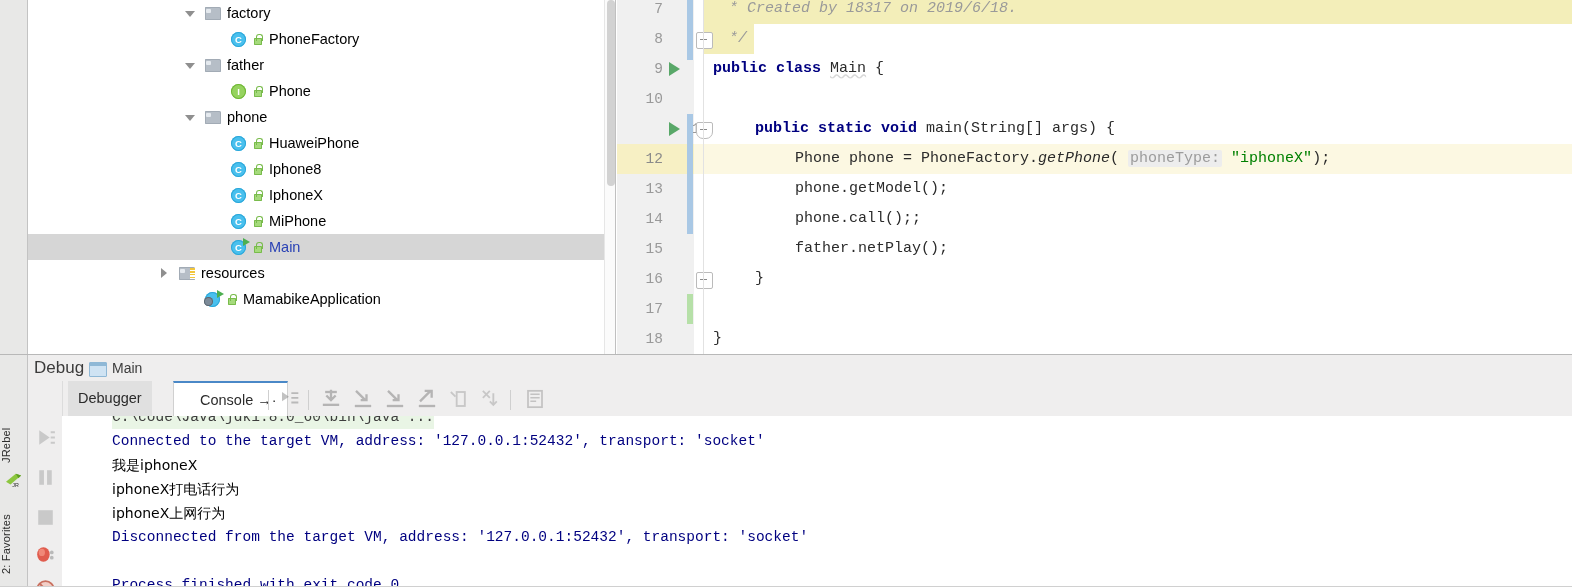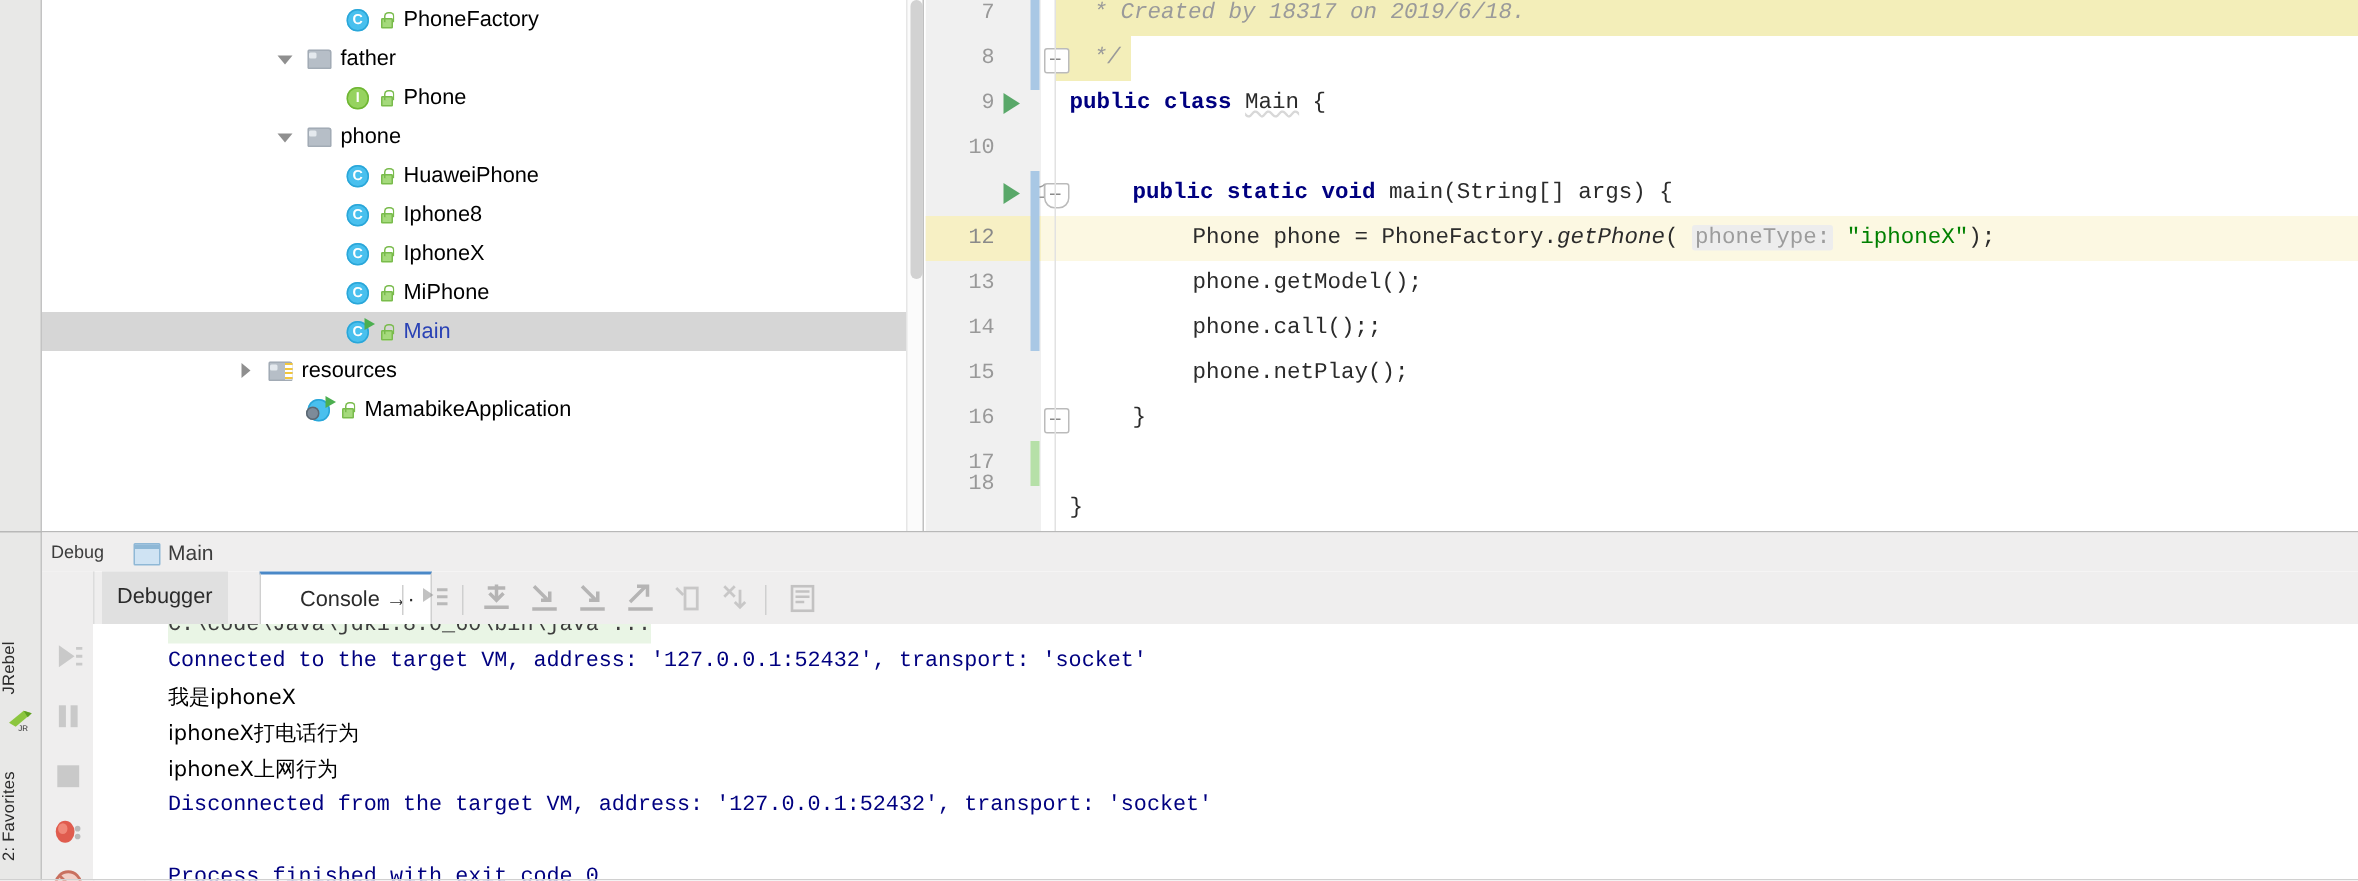--- a/index.html
+++ b/index.html
@@ -189,21 +189,21 @@
   
   .divider{
     position:absolute;left:0;top:354px;width:1572px;height:1px;background:#b8b8b8;
   }
   .debug-header{
     position:absolute;left:28px;top:355px;width:1544px;height:26px;
     background:#efeeee;
   }
   .dh-text{
     position:absolute;left:6px;top:0;height:26px;line-height:26px;
-    font-size:12px;color:#3c3c3c;
+    font-size:17px;color:#3c3c3c;
   }
   .dh-icon{
     position:absolute;left:61px;top:7px;width:16px;height:13px;
     background:#cfe3f3;border:1px solid #8fb8d6;border-radius:1px;
   }
   .dh-icon:before{
     content:"";position:absolute;left:0;top:0;right:0;height:3px;background:#8fb8d6;
   }
   .dh-main{
     position:absolute;left:84px;top:0;height:26px;line-height:26px;
@@ -280,20 +280,25 @@
     <svg class="jr-icon" viewBox="0 0 20 18">
       <path d="M1 11 L12 2 L18 4 L6 14 Z" fill="#8cc63f"></path>
       <path d="M12 2 L18 4 L15 7 Z" fill="#5d9e22"></path>
       <text x="8" y="17" font-size="6" fill="#2b2b2b" font-family="Liberation Sans">JR</text>
     </svg>
     <div class="vert-label vert-fav">2: Favorites</div>
   </div>
 
   <div class="tree">
     <div id="tree-rows">
+        <div class="trow" style="margin-left: 0px;">
+          <div class="arrow down" style="left: 157px;"></div>
+          <div class="icn ic-folder" style="position: absolute; left: 177px;"></div>
+          <div class="tlabel" style="left: 199px;">factory</div>
+        </div>
         <div class="trow" style="margin-left: 0px;">
           <div class="icn ic-circle cls" style="position: absolute; left: 203px;">C</div>
           <div class="icn ic-lock" style="left: 224px;"></div>
           <div class="tlabel" style="left: 241px;">PhoneFactory</div>
         </div>
         <div class="trow" style="margin-left: 0px;">
           <div class="arrow down" style="left: 157px;"></div>
           <div class="icn ic-folder" style="position: absolute; left: 177px;"></div>
           <div class="tlabel" style="left: 199px;">father</div>
         </div>
@@ -368,35 +373,35 @@
         <div class="fold end" style="top: 122px;"></div>
         <div class="hl-caret" style="top: 144px;"></div>
         <div class="hl-caret-g" style="top: 144px;"></div>
         <div class="lnum cur" style="top: 144px;">12</div>
         <div class="lnum" style="top: 174px;">13</div>
         <div class="lnum" style="top: 204px;">14</div>
         <div class="lnum" style="top: 234px;">15</div>
         <div class="lnum" style="top: 264px;">16</div>
         <div class="fold" style="top: 272px;"></div>
         <div class="lnum" style="top: 294px;">17</div>
-        <div class="lnum" style="top: 308px;">18</div>
+        <div class="lnum" style="top: 324px;">18</div>
         <div class="chbar blue" style="top: -6px; height: 66px;"></div>
         <div class="chbar blue" style="top: 114px; height: 120px;"></div>
         <div class="chbar green" style="top: 294px; height: 30px;"></div>
       </div>
     <div class="gutter-sep"></div>
     <div id="editor-code">
         <div class="code" style="top: -6px; left: 112px;"><span class="cmt">* Created by 18317 on 2019/6/18.</span></div>
         <div class="code" style="top: 24px; left: 112px;"><span class="cmt">*/</span></div>
         <div class="code" style="top: 54px; left: 96px;"><span class="kw">public</span> <span class="kw">class</span> <span class="typo">Main</span> {</div>
         <div class="code" style="top: 114px; left: 138px;"><span class="kw">public</span> <span class="kw">static</span> <span class="kw">void</span> main(String[] args) {</div>
         <div class="code" style="top: 144px; left: 178px;">Phone phone = PhoneFactory.<span class="meth">getPhone</span>( <span class="hint">phoneType:</span> <span class="str">"iphoneX"</span>);</div>
         <div class="code" style="top: 174px; left: 178px;">phone.getModel();</div>
         <div class="code" style="top: 204px; left: 178px;">phone.call();;</div>
-        <div class="code" style="top: 234px; left: 178px;">phone.netPlay();</div>
+        <div class="code" style="top: 234px; left: 178px;">father.netPlay();</div>
         <div class="code" style="top: 264px; left: 138px;">}</div>
         <div class="code" style="top: 324px; left: 96px;">}</div>
       </div>
   </div>
 
   <div class="divider"></div>
 
   <div class="debug-header">
     <div class="dh-text">Debug</div>
     <div class="dh-icon"></div>

